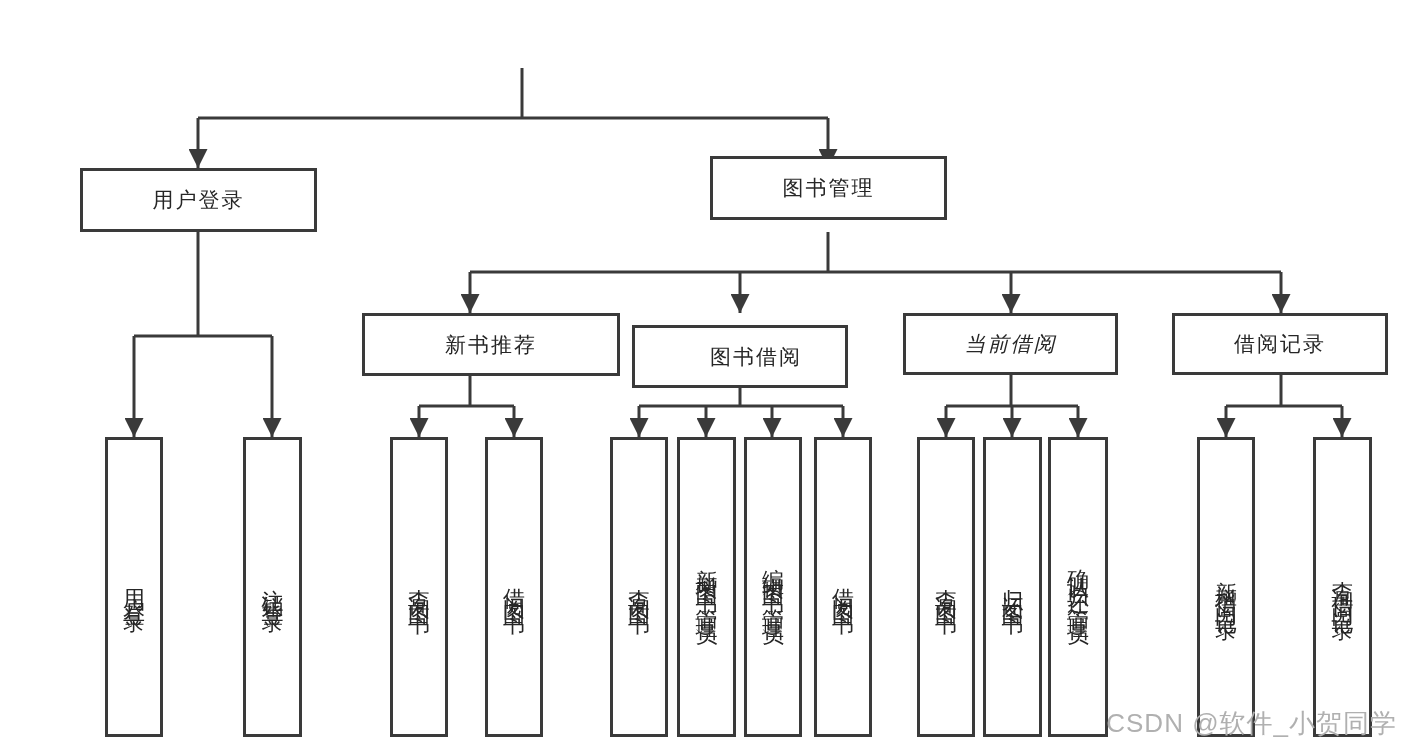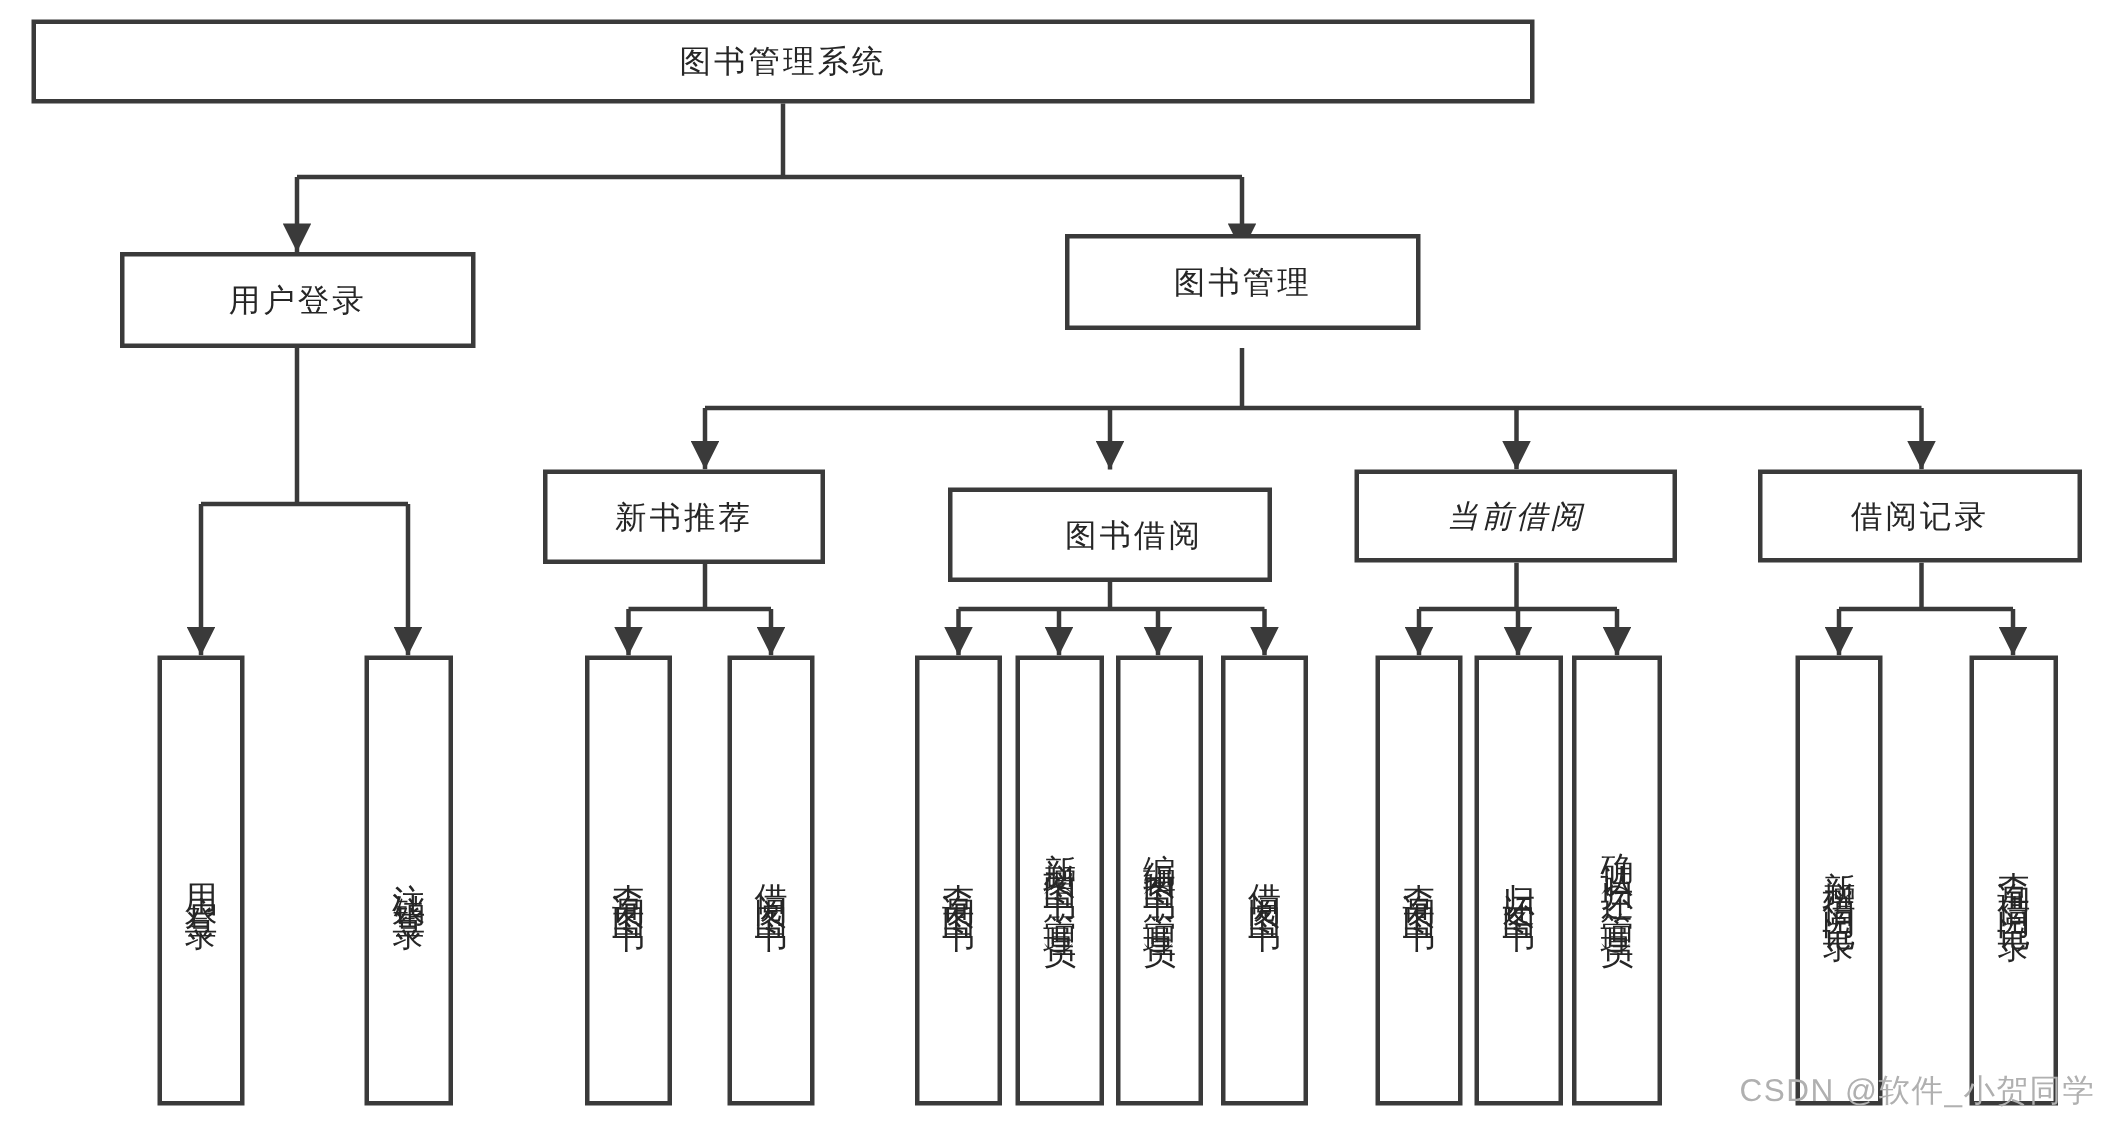--- a/index.html
+++ b/index.html
@@ -20,40 +20,40 @@
     font-size:21px;letter-spacing:2px;white-space:nowrap;
   }
   .v{
     writing-mode:vertical-rl;text-orientation:mixed;
     font-size:22px;letter-spacing:8px;white-space:normal;
   }
   
   .n-root   {left:21px;  top:13px;  width:1002px;height:56px;}
   .n-ulogin {left:80px;  top:168px; width:237px; height:64px;}
   .n-bmgmt  {left:710px; top:156px; width:237px; height:64px;}
-  .n-nbrec  {left:362px; top:313px; width:188px; height:63px;}
+  .n-nbrec  {left:362px; top:313px; width:258px; height:63px;}
   .n-bbor   {left:632px; top:325px; width:216px; height:63px;padding-left:32px;}
   .n-cbor   {left:903px; top:313px; width:215px; height:62px;font-style:italic;}
   .n-brec   {left:1172px;top:313px; width:216px; height:62px;}
   .n-login  {left:105px; top:437px; width:58px;  height:300px;}
   .n-logout {left:243px; top:437px; width:59px;  height:300px;}
   .n-nbq    {left:390px; top:437px; width:58px;  height:300px;}
   .n-nbb    {left:485px; top:437px; width:58px;  height:300px;}
   .n-bbq    {left:610px; top:437px; width:58px;  height:300px;}
   .n-bba    {left:677px; top:437px; width:59px;  height:300px;}
   .n-bbe    {left:744px; top:437px; width:58px;  height:300px;}
   .n-bbb    {left:814px; top:437px; width:58px;  height:300px;}
   .n-cbq    {left:917px; top:437px; width:58px;  height:300px;}
   .n-cbr    {left:983px; top:437px; width:59px;  height:300px;}
   .n-cbc    {left:1048px;top:437px; width:60px;  height:300px;}
   .n-bra    {left:1197px;top:437px; width:58px;  height:300px;}
   .n-brq    {left:1313px;top:437px; width:59px;  height:300px;}
   .watermark{
     position:absolute;z-index:3;right:8px;bottom:6px;
-    color:var(--wm);font-size:21px;letter-spacing:1px;
+    color:var(--wm);font-size:26px;letter-spacing:1px;
   }
 </style>
 </head>
 <body>
 
 <div id="canvas">
 
   <svg id="wires" width="1405" height="747" viewBox="0 0 1405 747">
     <defs>
       <marker id="arrow" viewBox="0 0 10 10" refX="10" refY="5" markerUnits="userSpaceOnUse" markerWidth="27" markerHeight="19" orient="auto">
@@ -97,21 +97,20 @@
       <path d="M1012 406 V437" marker-end="url(#arrow)"></path>
       <path d="M1078 406 V437" marker-end="url(#arrow)"></path>
 
       <path d="M1281 375 V406"></path>
       <path d="M1226 406 H1342"></path>
       <path d="M1226 406 V437" marker-end="url(#arrow)"></path>
       <path d="M1342 406 V437" marker-end="url(#arrow)"></path>
     </g>
   </svg>
 
-  <div class="node n-root">图书管理系统</div>
 
   <div class="node n-ulogin">用户登录</div>
   <div class="node n-bmgmt">图书管理</div>
 
   <div class="node n-nbrec">新书推荐</div>
   <div class="node n-bbor">图书借阅</div>
   <div class="node n-cbor">当前借阅</div>
   <div class="node n-brec">借阅记录</div>
 
   <div class="node v n-login">用户登录</div>

